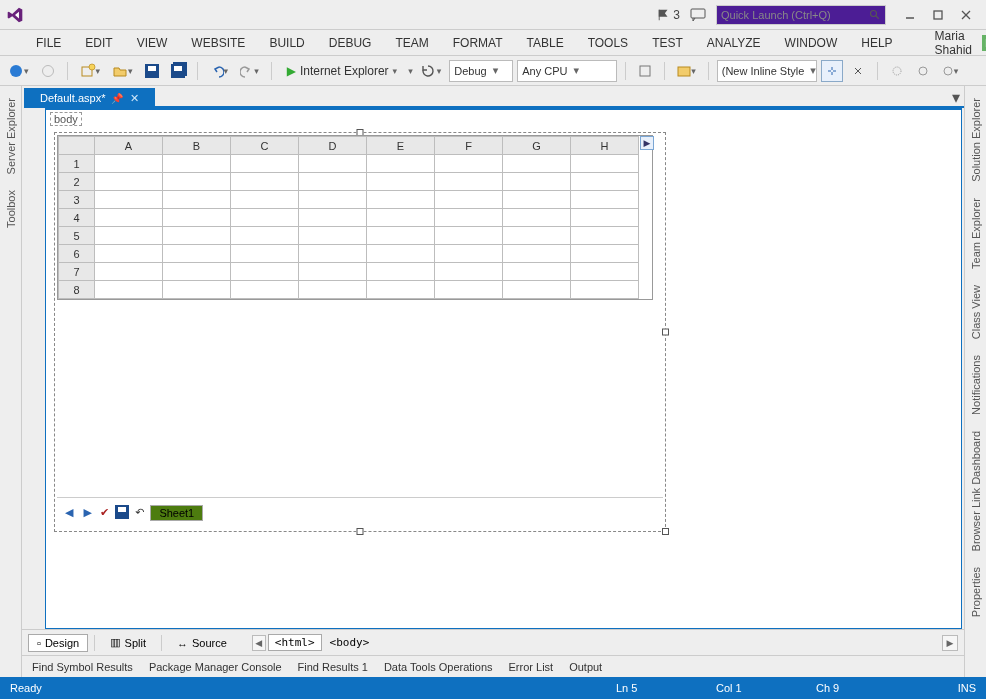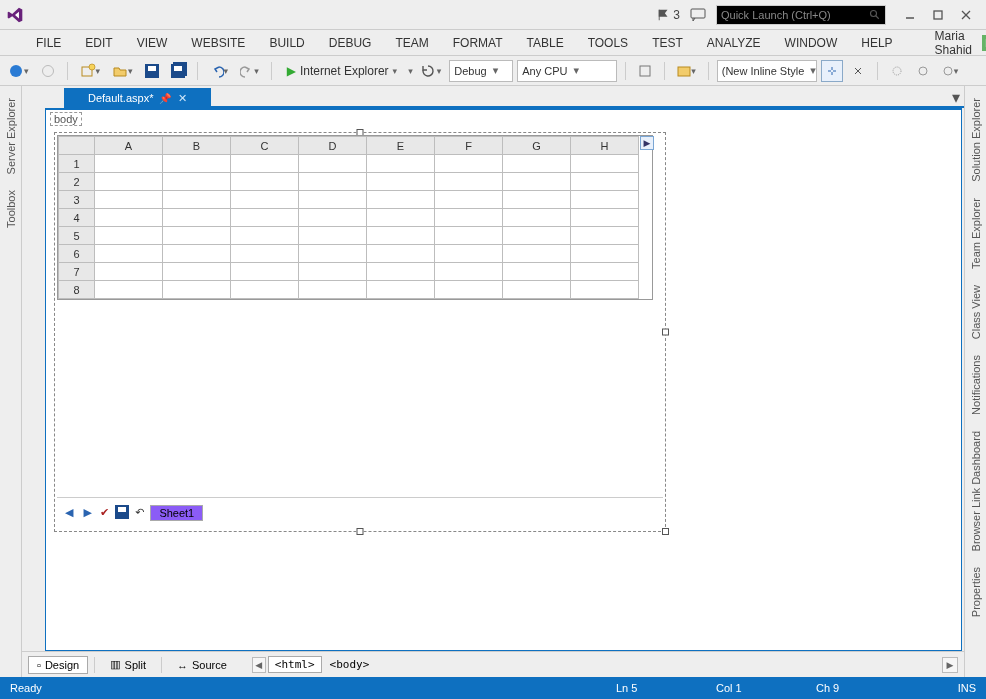--- a/index.html
+++ b/index.html
@@ -3,21 +3,21 @@
 <meta charset="utf-8">
 <style>
 * { box-sizing: border-box; font-family: "Segoe UI", Tahoma, sans-serif; }
 html, body { margin: 0; padding: 0; width: 986px; height: 699px; overflow: hidden; background: #fff; }
 
 
 .titlebar { height: 30px; background: #eee; display: flex; align-items: center; padding: 0 6px; font-size: 12px; color: #444; border-bottom: 1px solid #ccc; }
 .titlebar .vs-logo { width: 18px; height: 18px; margin-right: 8px; }
 .titlebar .spacer { flex: 1; }
 .titlebar .badge { display: flex; align-items: center; margin-right: 10px; font-size: 12px; }
-.titlebar .ql { width: 170px; height: 20px; border: 1px solid #ccc; font-size: 11px; padding: 1px 4px; color: #888; background: #000000; display: flex; align-items: center; justify-content: space-between; margin-right: 10px; }
+.titlebar .ql { width: 170px; height: 20px; border: 1px solid #ccc; font-size: 11px; padding: 1px 4px; color: #888; background: #4c1d95; display: flex; align-items: center; justify-content: space-between; margin-right: 10px; }
 .titlebar .wbtn { width: 28px; height: 22px; display: flex; align-items: center; justify-content: center; color: #555; }
 
 
 .menubar { height: 26px; background: #eee; display: flex; align-items: center; padding: 0 24px; font-size: 12px; color: #333; border-bottom: 1px solid #ccc; }
 .menubar > span { padding: 3px 12px; }
 .menubar .menu-spacer { flex: 1; }
 .menubar .user { padding: 0 6px; font-size: 12px; }
 .menubar .user-badge { background: #66b366; color: #fff; font-size: 11px; padding: 2px 3px; margin-left: 4px; }
 
 
@@ -35,21 +35,21 @@
 .workspace { display: flex; height: calc(100% - 30px - 26px - 30px - 22px); }
 .side-strip { width: 22px; background: #eee; font-size: 11px; color: #555; display: flex; flex-direction: column; align-items: center; padding-top: 6px; }
 .side-strip.left { border-right: 1px solid #ccc; }
 .side-strip.right { border-left: 1px solid #ccc; }
 .vtab { writing-mode: vertical-rl; transform: rotate(180deg); padding: 6px 2px; margin-bottom: 4px; cursor: default; }
 
 .editor-col { flex: 1; display: flex; flex-direction: column; position: relative; background: #eee; }
 
 
 .doctabs { height: 22px; background: #eee; display: flex; align-items: flex-end; padding-left: 2px; }
-.doctab { background: #0e70c0; color: #fff; font-size: 11px; padding: 3px 24px; display: flex; align-items: center; gap: 6px; height: 20px; margin-left: 40px; }
+.doctab { background: #0e70c0; color: #fff; font-size: 11px; padding: 3px 16px; display: flex; align-items: center; gap: 6px; height: 20px; }
 .doctab .pin { color: #cfe6f9; font-size: 10px; }
 .doctab .x { color: #cfe6f9; font-size: 11px; }
 .doctabs .fill { flex: 1; border-bottom: 2px solid #0e70c0; height: 2px; align-self: flex-end; }
 .doctabs .dd-btn { width: 16px; height: 20px; display:flex;align-items:center;justify-content:center;color:#555;border-bottom:2px solid #0e70c0; }
 
 
 .design-area { flex: 1; background: #fff; position: relative; overflow: hidden; border: 1px solid #0e70c0; border-top: 2px solid #0e70c0; margin-right: 2px; margin-left: 23px; }
 .body-tag { position: absolute; left: 4px; top: 2px; font-size: 11px; color: #555; border: 1px dashed #999; padding: 0 3px; background: #fff; }
 .selection-frame { position: absolute; left: 8px; top: 22px; border: 1px dashed #888; background: #fff; }
 .sel-handle { position: absolute; width: 7px; height: 7px; background: #fff; border: 1px solid #555; }
@@ -58,21 +58,21 @@
 .gw-table th, .gw-table td { border: 1px solid #bdbdbd; font-size: 11px; text-align: center; height: 18px; }
 .gw-table th { background: #e8e8e8; font-weight: normal; color: #333; }
 .gw-table .colh { width: 68px; }
 .gw-table .rowh { width: 36px; background: #e8e8e8; }
 .gw-table .corner { width: 36px; background: #e8e8e8; }
 .gw-table td.cell { background: #fff; width: 68px; }
 .gw-expand { position:absolute; right:-2px; top:0; width:14px;height:14px;border:1px solid #7aa6d4;background:#e8f0fb;display:flex;align-items:center;justify-content:center;font-size:9px;color:#336; }
 .gw-footer { position: absolute; left: 2px; bottom: 4px; right: 2px; height: 30px; border-top: 1px solid #ccc; display: flex; align-items: center; gap: 6px; padding: 0 6px; font-size: 11px; }
 .gw-footer .nav-ar { color: #2a64b0; padding: 0 2px; }
 .gw-footer .chk { color: #a22; }
-.gw-footer .sheet { border: 1px solid #aaa; padding: 1px 8px; background: #8b5cf6; }
+.gw-footer .sheet { border: 1px solid #aaa; padding: 1px 8px; background: #4d7c0f; }
 
 
 .viewtabs { height: 26px; background: #eee; display: flex; align-items: center; gap: 6px; padding: 0 6px; font-size: 11px; border-top: 1px solid #ccc; }
 .vt-btn { border: 1px solid transparent; padding: 2px 8px; display: flex; align-items: center; gap: 4px; }
 .vt-btn.active { border-color: #aaa; background: #fff; }
 .vt-sep { width: 1px; height: 16px; background: #ccc; }
 .bc-area { display:flex; align-items:center; gap:2px; margin-left:10px; }
 .bc-nav { width:14px; height:16px; border:1px solid #bbb; display:flex;align-items:center;justify-content:center;font-size:9px;color:#666;background:#f6f6f6; }
 .bc-item { padding: 1px 6px; font-family: Consolas, monospace; font-size: 11px; }
 .bc-item.sel { border: 1px solid #aaa; background: #fff; }
@@ -423,20 +423,28 @@
       <span class="vt-btn">↔ <span>Source</span></span>
       <span class="bc-area">
         <span class="bc-nav">◀</span>
         <span class="bc-item sel">&lt;html&gt;</span>
         <span class="bc-item">&lt;body&gt;</span>
       </span>
       <span class="vt-spacer"></span>
       <span class="vt-right">▶</span>
     </div>
 
+    <div class="bottom-tabs">
+      <span>Find Symbol Results</span>
+      <span>Package Manager Console</span>
+      <span>Find Results 1</span>
+      <span>Data Tools Operations</span>
+      <span>Error List</span>
+      <span>Output</span>
+    </div>
   </div>
 
   <div class="side-strip right">
     <span class="vtab">Solution Explorer</span>
     <span class="vtab">Team Explorer</span>
     <span class="vtab">Class View</span>
     <span class="vtab">Notifications</span>
     <span class="vtab">Browser Link Dashboard</span>
     <span class="vtab">Properties</span>
   </div>

